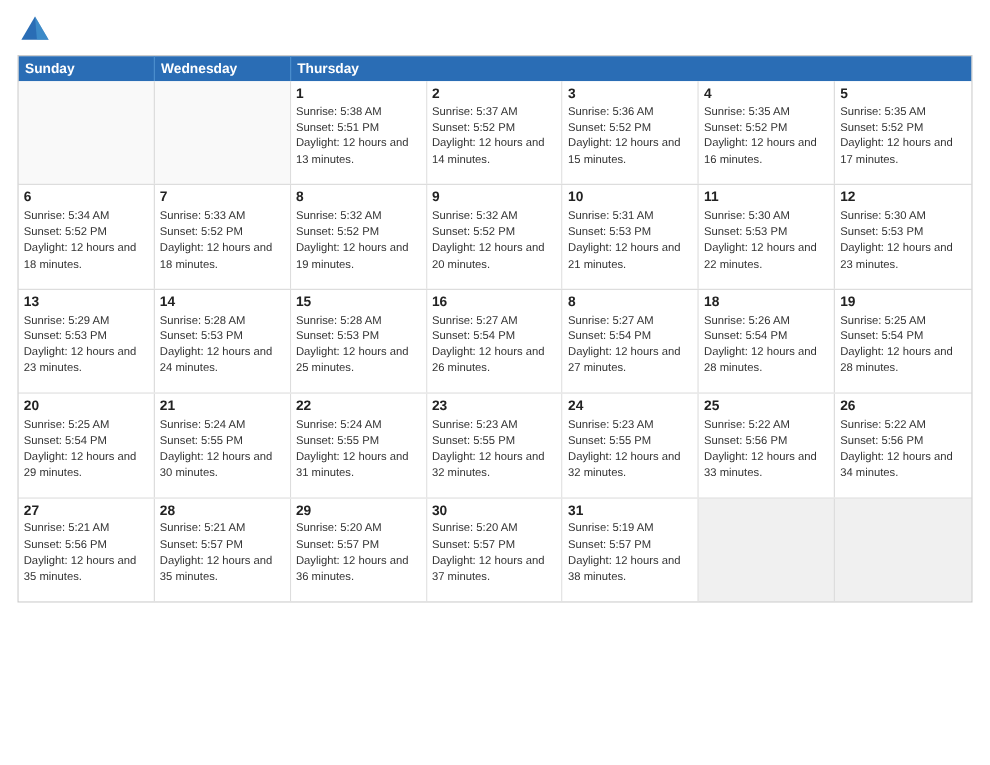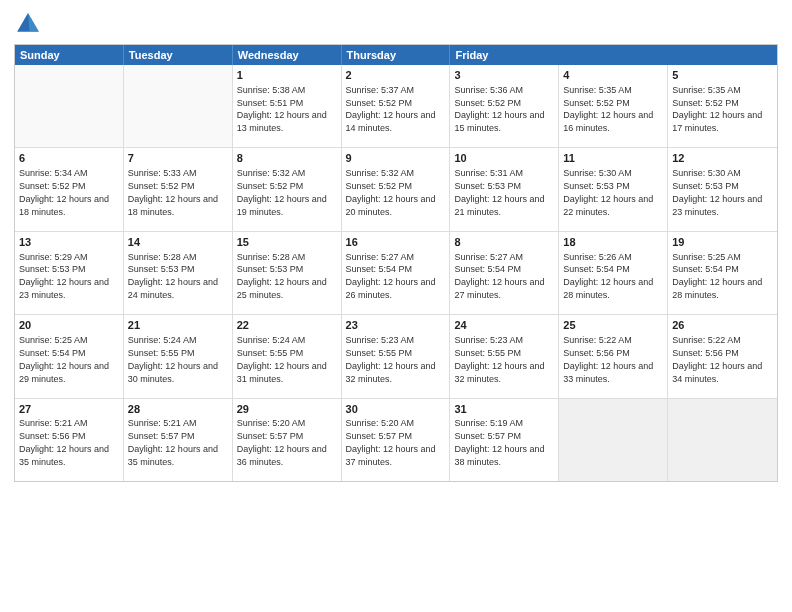--- a/index.html
+++ b/index.html
@@ -128,24 +128,22 @@
     </div>
     <div class="title-area">
       <div class="month-title"></div>
       <div class="subtitle"></div>
     </div>
   </div>
 
   <div class="calendar">
     <div class="cal-header" id="cal-header">
         <div class="cal-header-cell">Sunday</div>
-        <div class="cal-header-cell">Tuesday</div>
         <div class="cal-header-cell">Wednesday</div>
         <div class="cal-header-cell">Thursday</div>
-        <div class="cal-header-cell">Friday</div>
       </div>
     <div class="cal-body" id="cal-body">
         <div class="cal-row">
           <div class="cal-cell empty"></div>
           <div class="cal-cell empty"></div>
           <div class="cal-cell"><span class="day-num">1</span><span class="cell-text">Sunrise: 5:38 AM<br>Sunset: 5:51 PM<br>Daylight: 12 hours and 13 minutes.</span></div>
           <div class="cal-cell"><span class="day-num">2</span><span class="cell-text">Sunrise: 5:37 AM<br>Sunset: 5:52 PM<br>Daylight: 12 hours and 14 minutes.</span></div>
           <div class="cal-cell"><span class="day-num">3</span><span class="cell-text">Sunrise: 5:36 AM<br>Sunset: 5:52 PM<br>Daylight: 12 hours and 15 minutes.</span></div>
           <div class="cal-cell"><span class="day-num">4</span><span class="cell-text">Sunrise: 5:35 AM<br>Sunset: 5:52 PM<br>Daylight: 12 hours and 16 minutes.</span></div>
           <div class="cal-cell"><span class="day-num">5</span><span class="cell-text">Sunrise: 5:35 AM<br>Sunset: 5:52 PM<br>Daylight: 12 hours and 17 minutes.</span></div>

